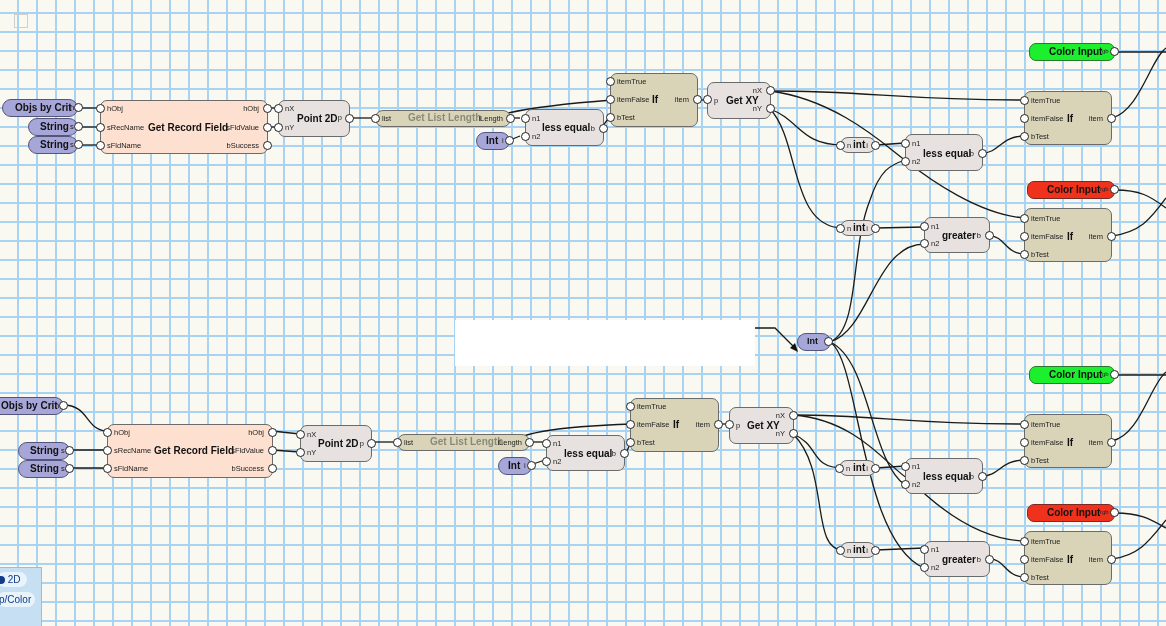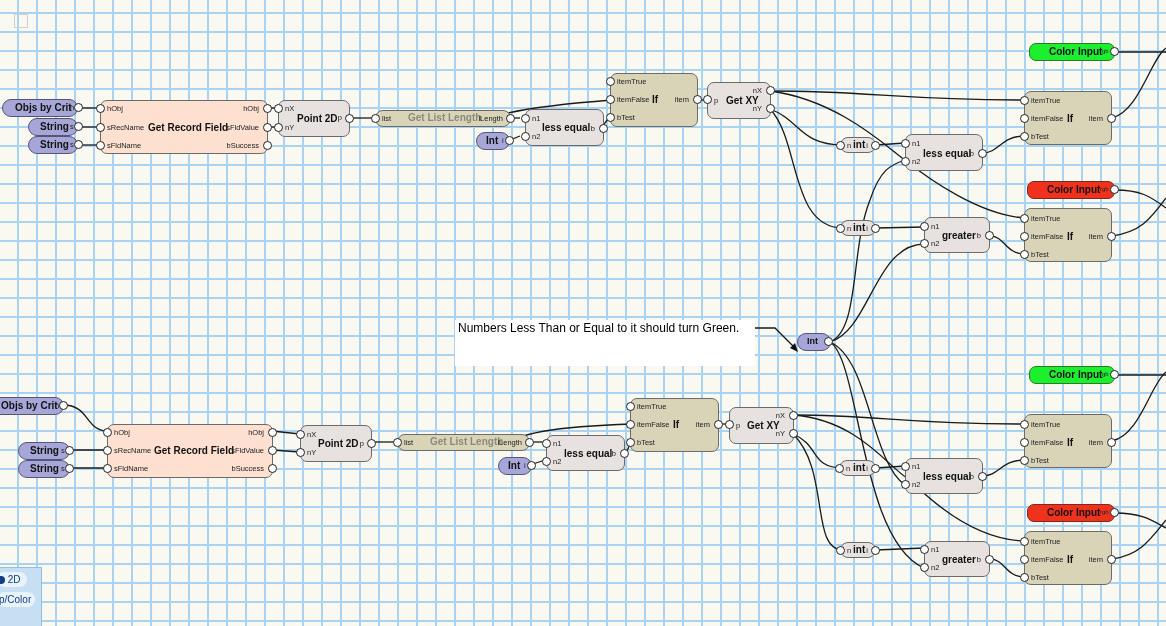--- a/index.html
+++ b/index.html
@@ -238,21 +238,20 @@
   <span class="port" style="left:-5px;top:23px;"></span>
   <span class="plabel" style="left:6px;top:23px;">itemFalse</span>
   <span class="port" style="left:-5px;top:41px;"></span>
   <span class="plabel" style="left:6px;top:41px;">bTest</span>
   <span class="title" style="left:42px;top:22px;">If</span>
   <span class="plabel" style="right:8px;top:23px;">item</span>
   <span class="port" style="right:-5px;top:23px;"></span>
 </div>
 
 <div class="note">
-  <div>Numbers Less Than or Equal to it should turn Green.</div>
 </div>
 
 <div class="node n-blue hex" style="left:797px;top:333px;width:34px;height:18px;">
   <span class="title" style="left:9px;top:2px;font-size:9px;">Int</span>
   <span class="port" style="left:26px;top:3px;"></span>
 </div>
 
 <div class="node n-blue hex" style="left:-12px;top:397px;width:76px;height:18px;">
   <span class="title" style="left:12px;top:2px;">Objs by Crit</span>
   <span class="plabel" style="left:66px;top:3px;">h</span>

